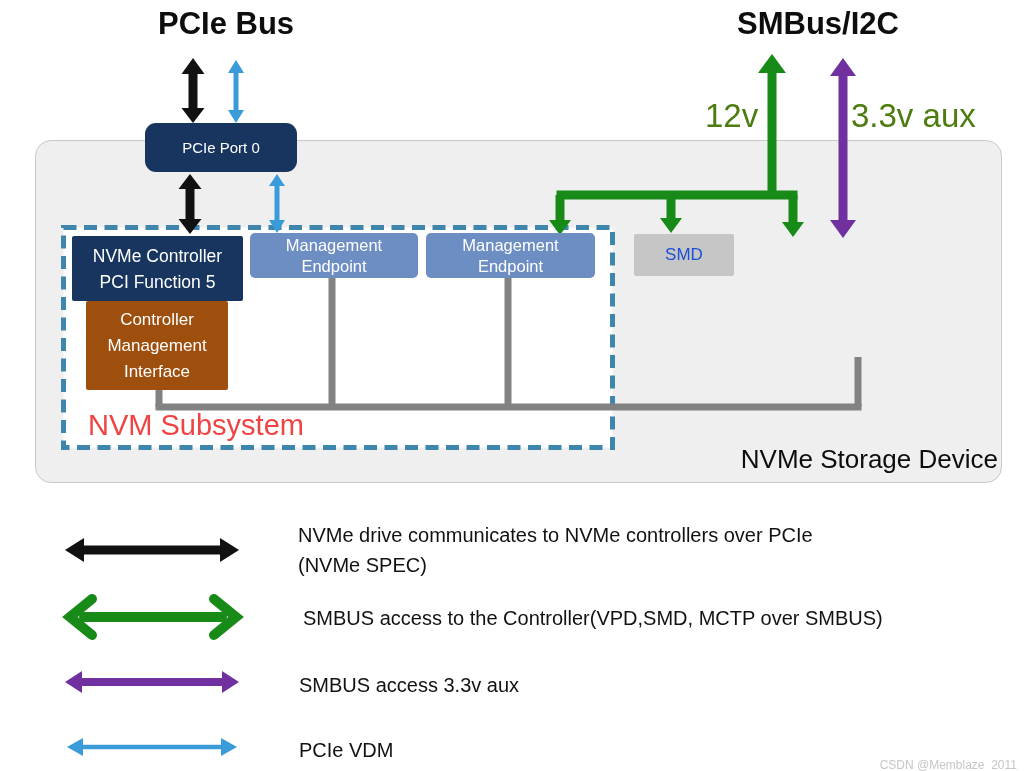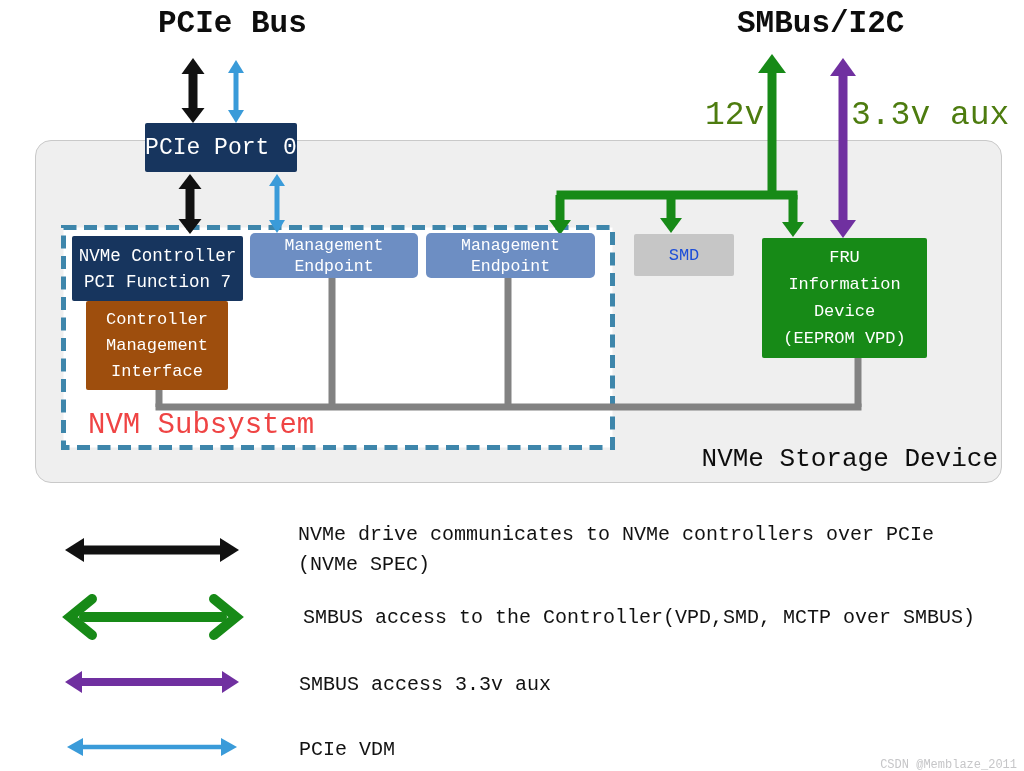--- a/index.html
+++ b/index.html
@@ -1,20 +1,20 @@
 <!DOCTYPE html>
 <html><head>
 <meta charset="utf-8">
 <style>
   html,body{margin:0;padding:0;background:#ffffff;}
   #canvas{
     position:relative;
     width:1024px;height:771px;
     background:#ffffff;
-    font-family:Liberation Mono, monospace;
+    font-family:Liberation Sans, sans-serif;
     overflow:hidden;
     color:#111;
   }
   .abs{position:absolute;}
   .pre{white-space:pre-line;}
   
   .bus-title{
     font-size:31px;font-weight:600;color:#0d0d0d;letter-spacing:0px;
   }
   .pwr-label{
@@ -30,22 +30,22 @@
     right:26px;top:444px;
     font-size:26px;color:#0d0d0d;
   }
   
   .node{
     display:flex;align-items:center;justify-content:center;
     text-align:center;color:#ffffff;box-sizing:border-box;
   }
   .pcie-port{
     left:145px;top:123px;width:152px;height:49px;
-    background:#17355e;border-radius:2px;
-    font-size:23px;
+    background:#17355e;border-radius:11px;
+    font-size:15px;
   }
   .nvme-ctrl{
     left:72px;top:236px;width:171px;height:65px;
     background:#17355e;border-radius:2px;
     font-size:17.5px;line-height:26px;
   }
   .cmi{
     left:86px;top:301px;width:142px;height:89px;
     background:#9e4e0d;border-radius:2px;
     font-size:17px;line-height:26px;
@@ -163,38 +163,34 @@
 
   <div class="abs bus-title layer3" style="left:158px;top:6px;">PCIe Bus</div>
   <div class="abs bus-title layer3" style="left:737px;top:6px;">SMBus/I2C</div>
 
   <div class="abs pwr-label layer3" style="left:705px;top:97px;">12v</div>
   <div class="abs pwr-label layer3" style="left:851px;top:97px;">3.3v aux</div>
 
   <div class="abs node pcie-port layer3">PCIe Port 0</div>
 
   <div class="abs node nvme-ctrl pre layer3">NVMe Controller
-PCI Function 7</div>
+PCI Function 5</div>
 
   <div class="abs node cmi pre layer3">Controller
 Management
 Interface</div>
 
   <div class="abs node mgmt-ep pre layer3" style="left:250px;">Management
 Endpoint</div>
 
   <div class="abs node mgmt-ep pre layer3" style="left:426px;width:169px;">Management
 Endpoint</div>
 
   <div class="abs node smd layer3">SMD</div>
 
-  <div class="abs node fru pre layer3">FRU
-Information
-Device
-(EEPROM VPD)</div>
 
   <div class="abs subsys-label layer3">NVM Subsystem</div>
 
   <div class="abs device-label layer3">NVMe Storage Device</div>
 
   <div class="abs legend-text pre layer3" style="left:298px;top:520px;">NVMe drive communicates to NVMe controllers over PCIe
 (NVMe SPEC)</div>
   <div class="abs legend-text layer3" style="left:303px;top:603px;">SMBUS access to the Controller(VPD,SMD, MCTP over SMBUS)</div>
   <div class="abs legend-text layer3" style="left:299px;top:670px;">SMBUS access 3.3v aux</div>
   <div class="abs legend-text layer3" style="left:299px;top:735px;">PCIe VDM</div>

